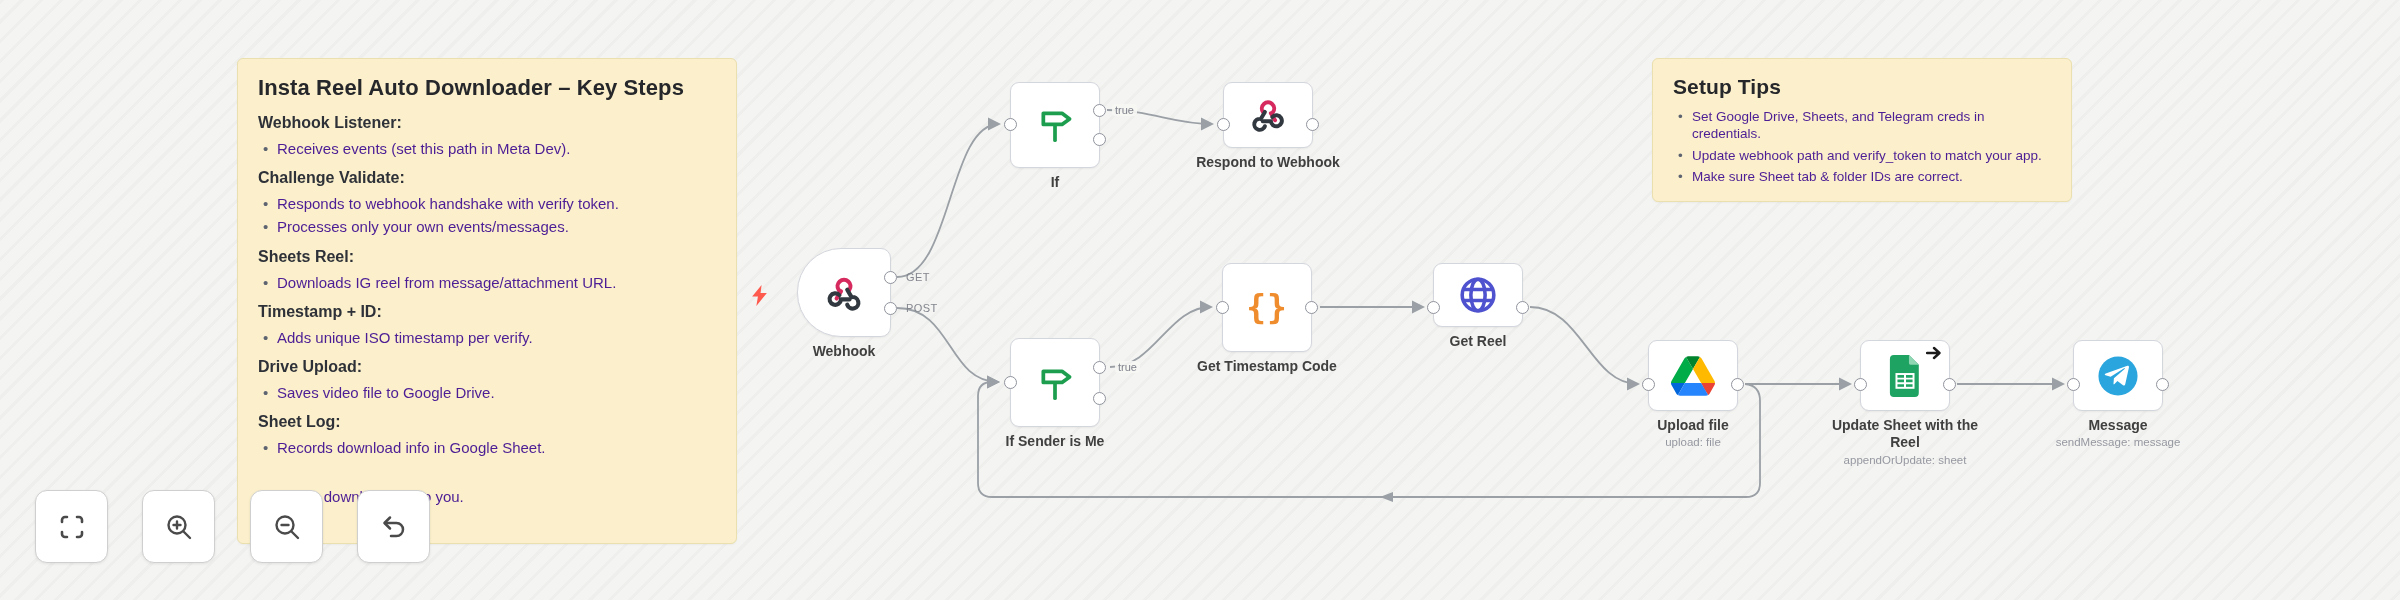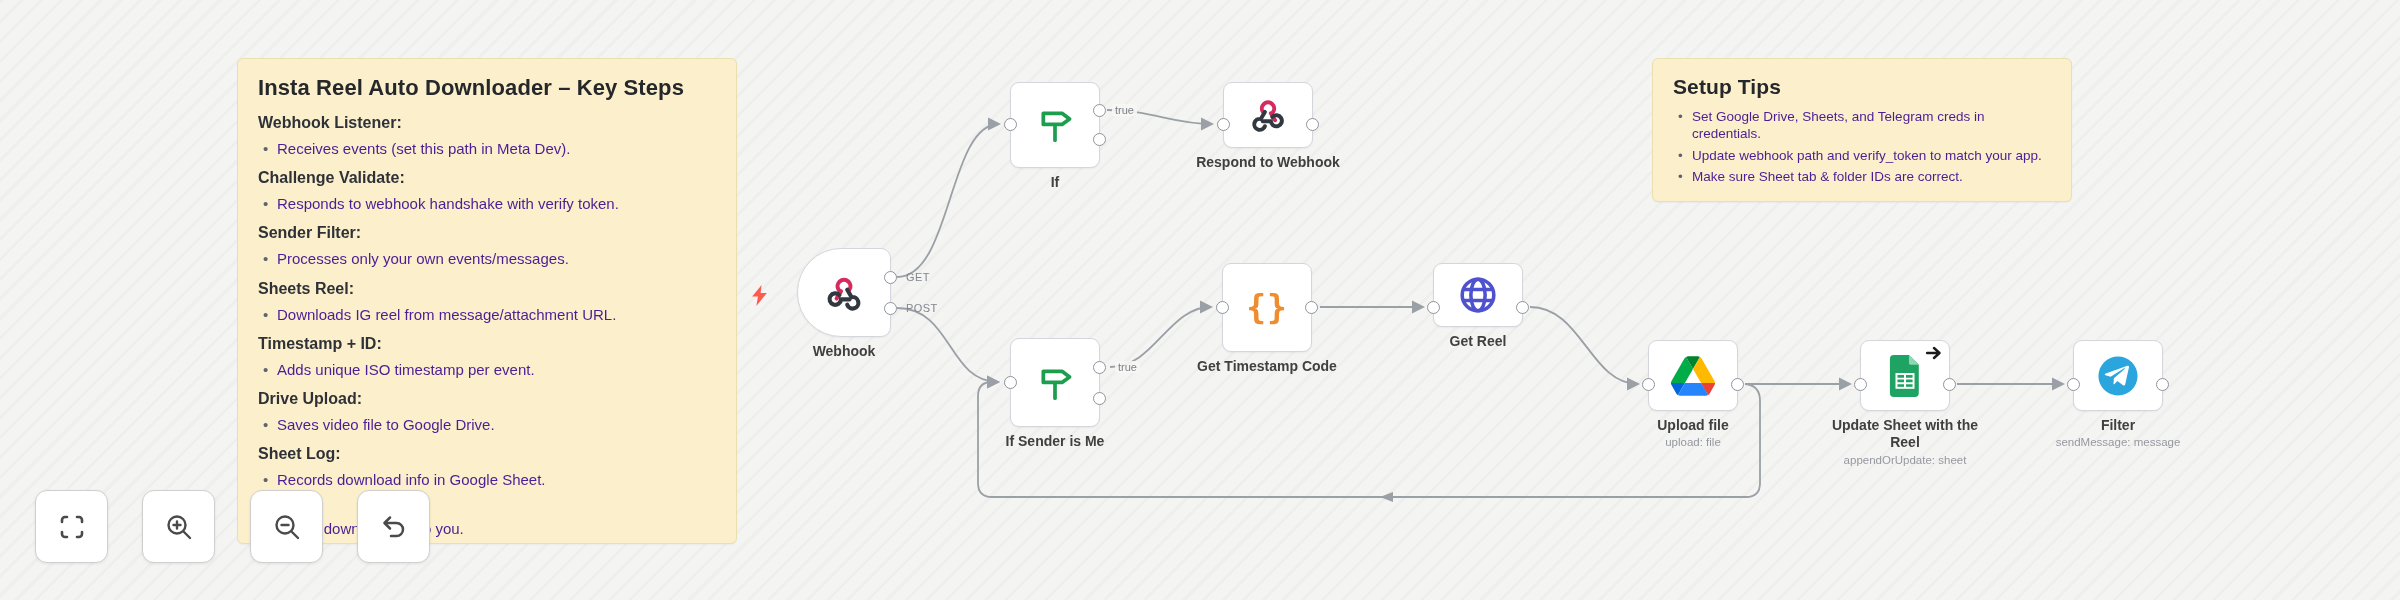--- a/index.html
+++ b/index.html
@@ -87,26 +87,25 @@
     </g>
     <path d="M1393 492 L1380 497 L1393 502 Z" fill="#9aa0a6"></path>
   </svg>
 
   <div class="sticky" style="left:237px; top:58px; width:500px; height:486px; overflow:hidden;">
     <h1>Insta Reel Auto Downloader – Key Steps</h1>
     <h2>Webhook Listener:</h2>
     <div class="note-bullet">Receives events (set this path in Meta Dev).</div>
     <h2>Challenge Validate:</h2>
     <div class="note-bullet">Responds to webhook handshake with verify token.</div>
-    <h2>Sender Filter:</h2>
     <div class="note-bullet">Processes only your own events/messages.</div>
     <h2>Sheets Reel:</h2>
     <div class="note-bullet">Downloads IG reel from message/attachment URL.</div>
     <h2>Timestamp + ID:</h2>
-    <div class="note-bullet">Adds unique ISO timestamp per event.</div>
+    <div class="note-bullet">Adds unique ISO timestamp per verify.</div>
     <h2>Drive Upload:</h2>
     <div class="note-bullet">Saves video file to Google Drive.</div>
     <h2>Sheet Log:</h2>
     <div class="note-bullet">Records download info in Google Sheet.</div>
     <div class="note-bullet" style="margin-top:30px;">Sends download link to you.</div>
   </div>
 
   <div class="sticky tips" style="left:1652px; top:58px; width:420px; height:144px;">
     <h1>Setup Tips</h1>
     <div class="note-bullet">Set Google Drive, Sheets, and Telegram creds in credentials.</div>
@@ -243,21 +242,21 @@
   </div>
 
   <div class="node" style="left:2073px; top:340px;">
     <svg width="46" height="46" viewBox="0 0 40 40">
       <circle cx="20" cy="20" r="17" fill="#2aa5de"></circle>
       <path d="M29.5 12.5 L26.3 27.2 c-.25 1.05-.95 1.3-1.9.8 L19.5 24.4 l-2.35 2.3 c-.3.3-.55.55-1.1.55 l.4-5.2 L26 13.6 c.45-.4-.1-.6-.7-.25 L13.6 20.7 l-4.45-1.4 c-1.0-.3-1.0-1.0.2-1.45 L28.2 11.1 c.8-.3 1.5.2 1.3 1.4 Z" fill="#ffffff"></path>
     </svg>
     <span class="port in" style="top:37px;"></span>
     <span class="port out" style="top:37px;"></span>
     <div class="labels">
-      <div class="node-label">Filter</div>
+      <div class="node-label">Message</div>
       <div class="node-sub">sendMessage: message</div>
     </div>
   </div>
 
   <div class="tool-btn" style="left:35px; top:490px;">
     <svg width="32" height="32" viewBox="0 0 32 32">
       <g fill="none" stroke="#4a4a4a" stroke-width="2.6" stroke-linecap="round">
         <path d="M6 11 V9 a3 3 0 0 1 3 -3 h2"></path>
         <path d="M21 6 h2 a3 3 0 0 1 3 3 v2"></path>
         <path d="M26 21 v2 a3 3 0 0 1 -3 3 h-2"></path>

